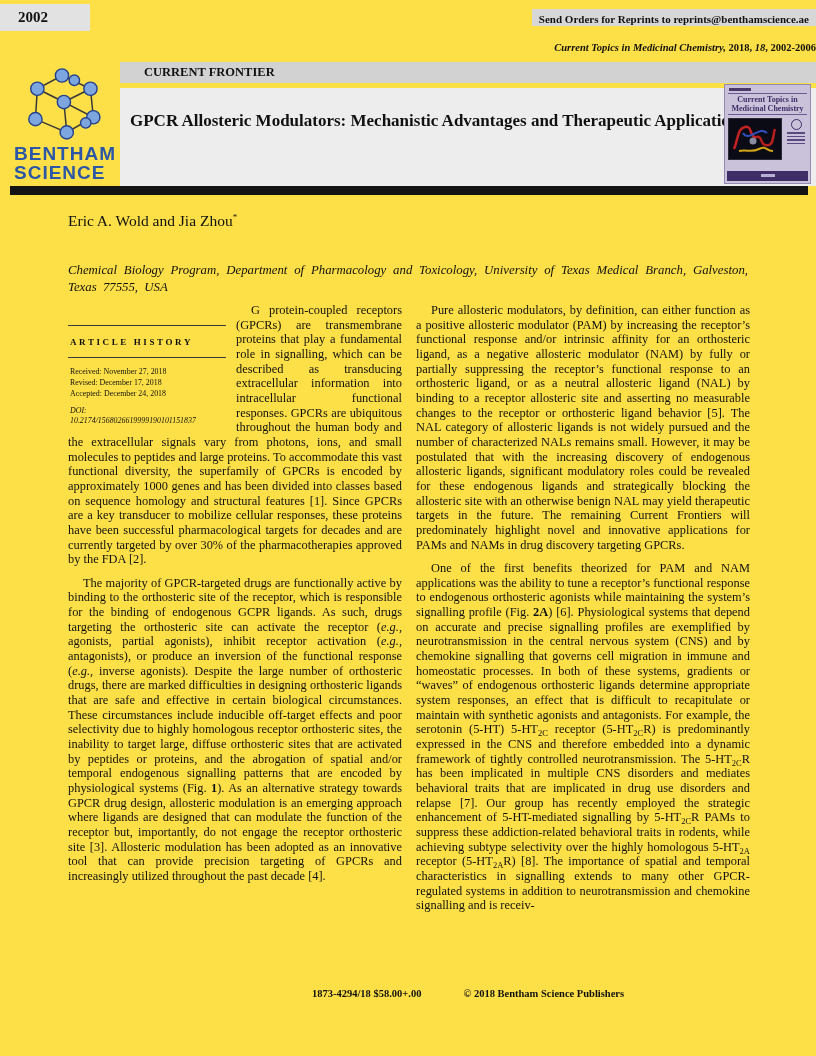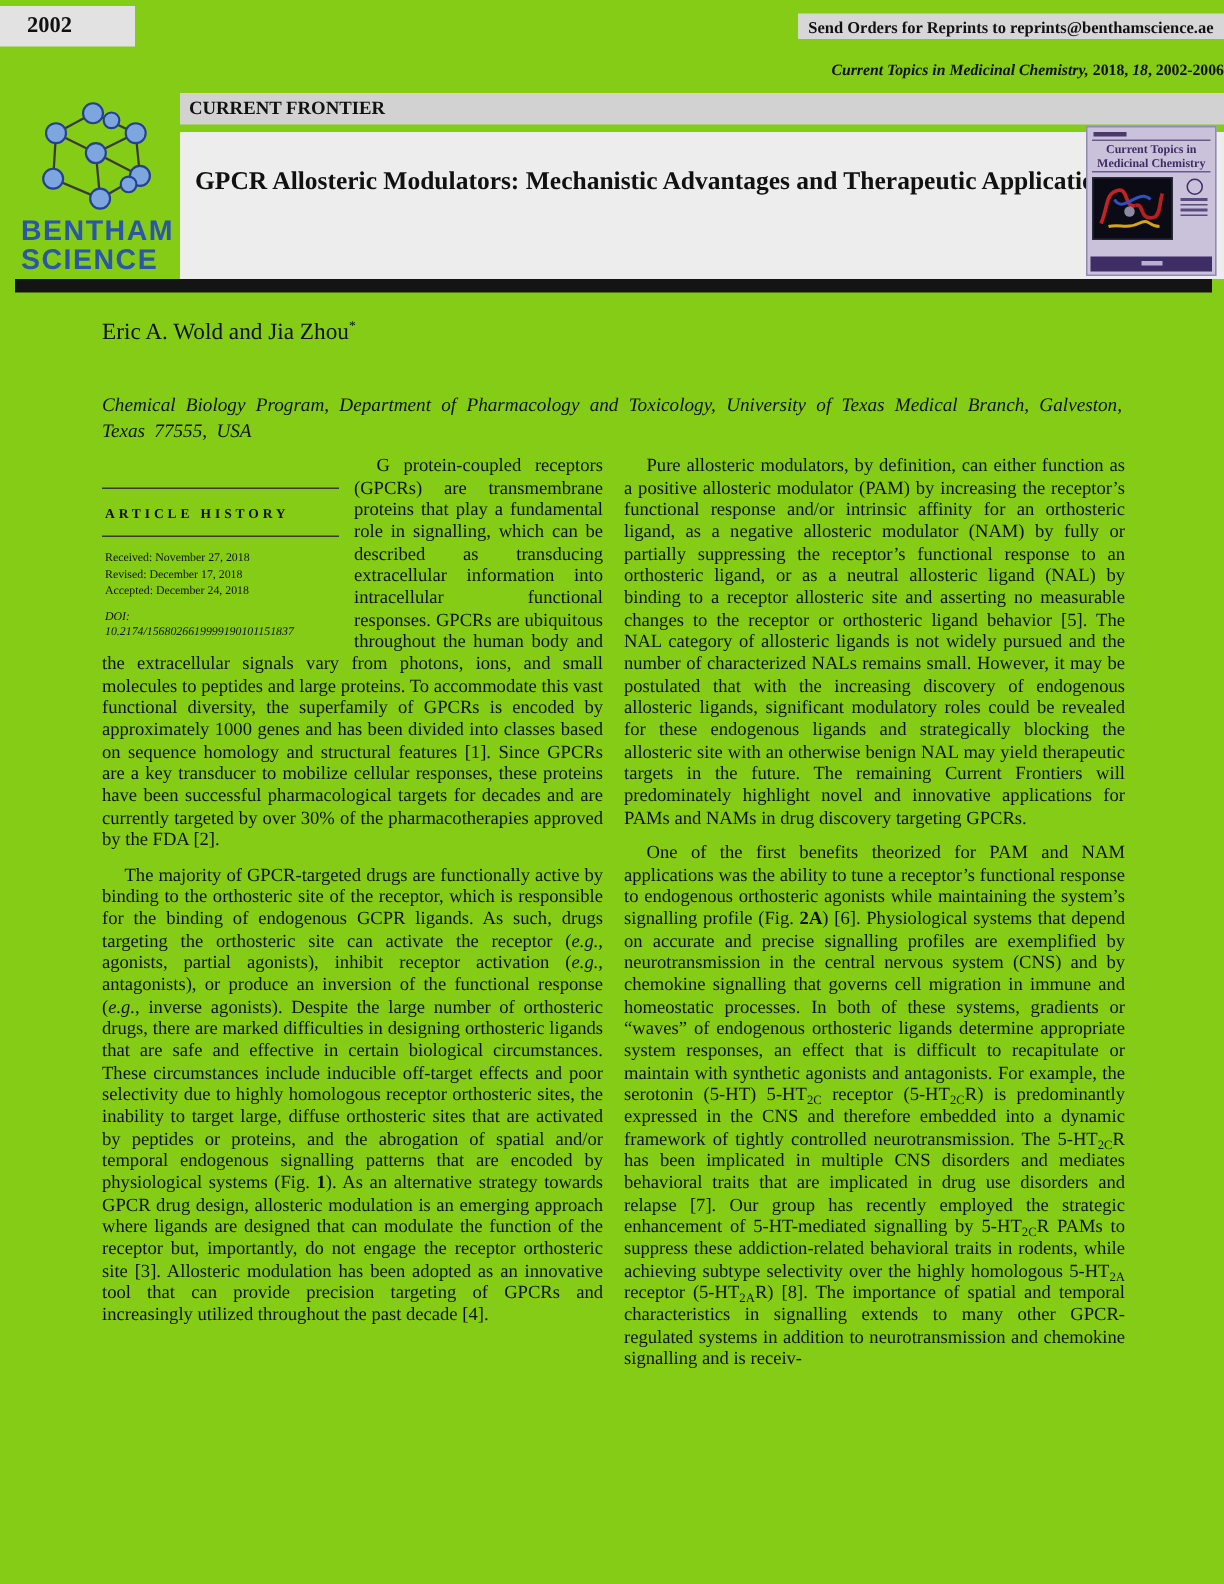--- a/index.html
+++ b/index.html
@@ -1,32 +1,32 @@
 <!DOCTYPE html>
 <html><head>
 <meta charset="utf-8">
 <style>
   html,body{margin:0;padding:0;}
   body{background:#ffffff;font-family:"Liberation Serif","DejaVu Serif",serif;color:#111;}
-  #page{position:relative;width:816px;height:1056px;background:#84cc16;overflow:hidden;}
+  #page{position:relative;width:816px;height:1056px;background:#fde047;overflow:hidden;}
 
   
   .pagenum-box{position:absolute;left:0;top:4px;width:90px;height:27px;background:#e2e2e2;}
   .pagenum-box span{display:block;padding-left:18px;line-height:27px;font-size:15px;font-weight:bold;}
   .reprint-box{position:absolute;right:0;top:9px;height:17px;background:#d7d7d7;padding:0 7px;}
   .reprint-box span{font-size:11px;font-weight:bold;line-height:17px;white-space:nowrap;}
   .citation-line{position:absolute;left:120px;right:0;top:42px;text-align:right;font-size:10.5px;font-weight:bold;}
 
   
   .logo{position:absolute;left:14px;top:66px;width:104px;}
   .logo .wordmark{color:#2b57a6;font-family:"Liberation Sans","DejaVu Sans",sans-serif;font-weight:bold;font-size:19px;line-height:19px;letter-spacing:1px;}
 
   
   .section-bar{position:absolute;left:120px;right:0;top:62px;height:21px;background:#d2d2d2;}
-  .section-bar span{display:block;padding-left:6px;line-height:21px;font-size:12.5px;font-weight:bold;}
+  .section-bar span{display:block;padding-left:24px;line-height:21px;font-size:12.5px;font-weight:bold;}
   .title-box{position:absolute;left:120px;right:0;top:88px;height:98px;background:#ededed;}
   .title-box h1{margin:0;padding:22px 48px 0 10px;font-size:17px;line-height:1.35;text-align:justify;font-weight:bold;}
   .black-rule{position:absolute;left:10px;right:8px;top:186px;height:9px;background:#141414;}
 
   
   .cover{position:absolute;right:5px;top:84px;width:87px;height:100px;background:#c9c2da;border:1px solid #938ab0;box-sizing:border-box;padding:2px 3px;}
   .cover .issue-strip{width:22px;height:3px;background:#4a3a6a;margin:1px 0 2px 1px;}
   .cover .cv-title{font-size:8px;line-height:9px;font-weight:bold;color:#3f2d66;text-align:center;border-top:1px solid #6a5a90;border-bottom:1px solid #6a5a90;padding:1px 0;}
   .cover .cv-mid{display:flex;margin-top:3px;gap:3px;}
   .cover .cv-art{width:52px;height:40px;background:#0b0b16;border:1px solid #2a2a3a;}
@@ -162,14 +162,17 @@
       <p class="para">The majority of GPCR-targeted drugs are functionally active by binding to the orthosteric site of the receptor, which is responsible for the binding of endogenous GCPR ligands. As such, drugs targeting the orthosteric site can activate the receptor (<i>e.g.,</i> agonists, partial agonists), inhibit receptor activation (<i>e.g.,</i> antagonists), or produce an inversion of the functional response (<i>e.g.,</i> inverse agonists). Despite the large number of orthosteric drugs, there are marked difficulties in designing orthosteric ligands that are safe and effective in certain biological circumstances. These circumstances include inducible off-target effects and poor selectivity due to highly homologous receptor orthosteric sites, the inability to target large, diffuse orthosteric sites that are activated by peptides or proteins, and the abrogation of spatial and/or temporal endogenous signalling patterns that are encoded by physiological systems (Fig. <b>1</b>). As an alternative strategy towards GPCR drug design, allosteric modulation is an emerging approach where ligands are designed that can modulate the function of the receptor but, importantly, do not engage the receptor orthosteric site [3]. Allosteric modulation has been adopted as an innovative tool that can provide precision targeting of GPCRs and increasingly utilized throughout the past decade [4].</p>
     </div>
 
     <div class="col">
       <p class="para">Pure allosteric modulators, by definition, can either function as a positive allosteric modulator (PAM) by increasing the receptor’s functional response and/or intrinsic affinity for an orthosteric ligand, as a negative allosteric modulator (NAM) by fully or partially suppressing the receptor’s functional response to an orthosteric ligand, or as a neutral allosteric ligand (NAL) by binding to a receptor allosteric site and asserting no measurable changes to the receptor or orthosteric ligand behavior [5]. The NAL category of allosteric ligands is not widely pursued and the number of characterized NALs remains small. However, it may be postulated that with the increasing discovery of endogenous allosteric ligands, significant modulatory roles could be revealed for these endogenous ligands and strategically blocking the allosteric site with an otherwise benign NAL may yield therapeutic targets in the future. The remaining Current Frontiers will predominately highlight novel and innovative applications for PAMs and NAMs in drug discovery targeting GPCRs.</p>
       <p class="para">One of the first benefits theorized for PAM and NAM applications was the ability to tune a receptor’s functional response to endogenous orthosteric agonists while maintaining the system’s signalling profile (Fig. <b>2A</b>) [6]. Physiological systems that depend on accurate and precise signalling profiles are exemplified by neurotransmission in the central nervous system (CNS) and by chemokine signalling that governs cell migration in immune and homeostatic processes. In both of these systems, gradients or “waves” of endogenous orthosteric ligands determine appropriate system responses, an effect that is difficult to recapitulate or maintain with synthetic agonists and antagonists. For example, the serotonin (5-HT) 5-HT<sub>2C</sub> receptor (5-HT<sub>2C</sub>R) is predominantly expressed in the CNS and therefore embedded into a dynamic framework of tightly controlled neurotransmission. The 5-HT<sub>2C</sub>R has been implicated in multiple CNS disorders and mediates behavioral traits that are implicated in drug use disorders and relapse [7]. Our group has recently employed the strategic enhancement of 5-HT-mediated signalling by 5-HT<sub>2C</sub>R PAMs to suppress these addiction-related behavioral traits in rodents, while achieving subtype selectivity over the highly homologous 5-HT<sub>2A</sub> receptor (5-HT<sub>2A</sub>R) [8]. The importance of spatial and temporal characteristics in signalling extends to many other GPCR-regulated systems in addition to neurotransmission and chemokine signalling and is receiv-</p>
     </div>
 
   </div>
 
+  <div class="issn-line">
+    <span>1873-4294/18 $58.00+.00</span><span class="gap"></span><span>© 2018 Bentham Science Publishers</span>
+  </div>
 
 </div>
 
 </body></html>

